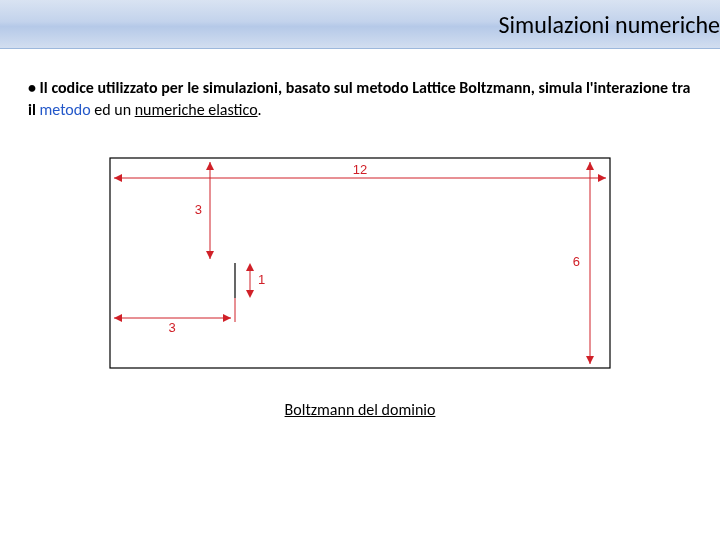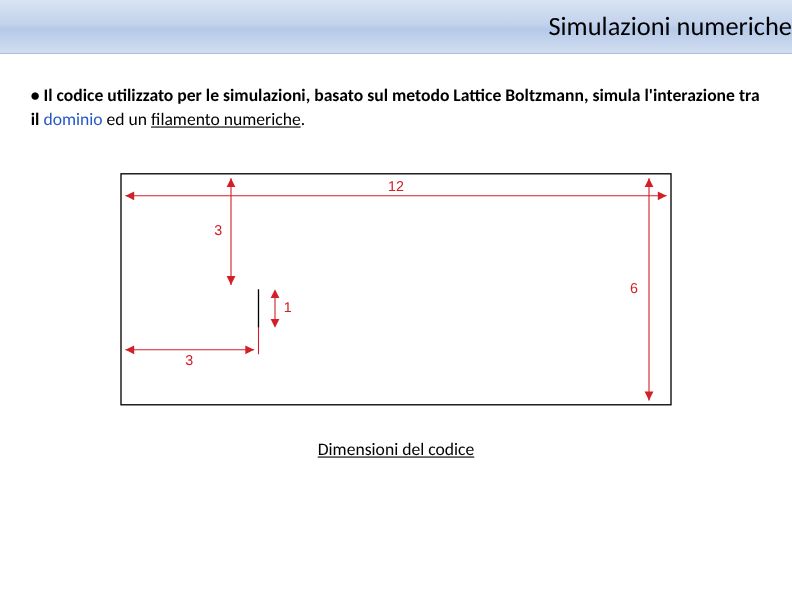--- a/index.html
+++ b/index.html
@@ -57,21 +57,21 @@
   .filament { stroke: #000; stroke-width: 1.2; }
 </style>
 </head>
 <body>
 
 <div class="title-bar">
   <h1>Simulazioni numeriche</h1>
 </div>
 
 <div class="body-text">
-  <span class="bullet">• Il codice utilizzato per le simulazioni, basato sul metodo Lattice Boltzmann, simula l'interazione tra il </span><span class="blue">dominio</span><span> ed un </span><span class="underline">filamento numeriche</span><span>.</span>
+  <span class="bullet">• Il codice utilizzato per le simulazioni, basato sul metodo Lattice Boltzmann, simula l'interazione tra il </span><span class="blue">metodo</span><span> ed un </span><span class="underline">numeriche elastico</span><span>.</span>
 </div>
 
 <div class="diagram-wrap">
   <svg viewBox="0 0 540 230" width="540" height="230">
 
     <rect x="20" y="10" width="500" height="210" class="dom-line"></rect>
 
     <g>
       <line x1="24" y1="30" x2="516" y2="30" class="dim-line"></line>
       <polygon class="dim-arrow" points="24,30 32,26 32,34"></polygon>
@@ -106,13 +106,13 @@
       <line x1="24" y1="170" x2="141" y2="170" class="dim-line"></line>
       <polygon class="dim-arrow" points="24,170 32,166 32,174"></polygon>
       <polygon class="dim-arrow" points="141,170 133,166 133,174"></polygon>
 
       <line x1="145" y1="150" x2="145" y2="174" class="dim-line" stroke-dasharray="0"></line>
       <text x="82" y="184" text-anchor="middle" class="dim-text">3</text>
     </g>
   </svg>
 </div>
 
-<div class="caption">Dimensioni del codice</div>
+<div class="caption">Boltzmann del dominio</div>
 
 </body></html>

